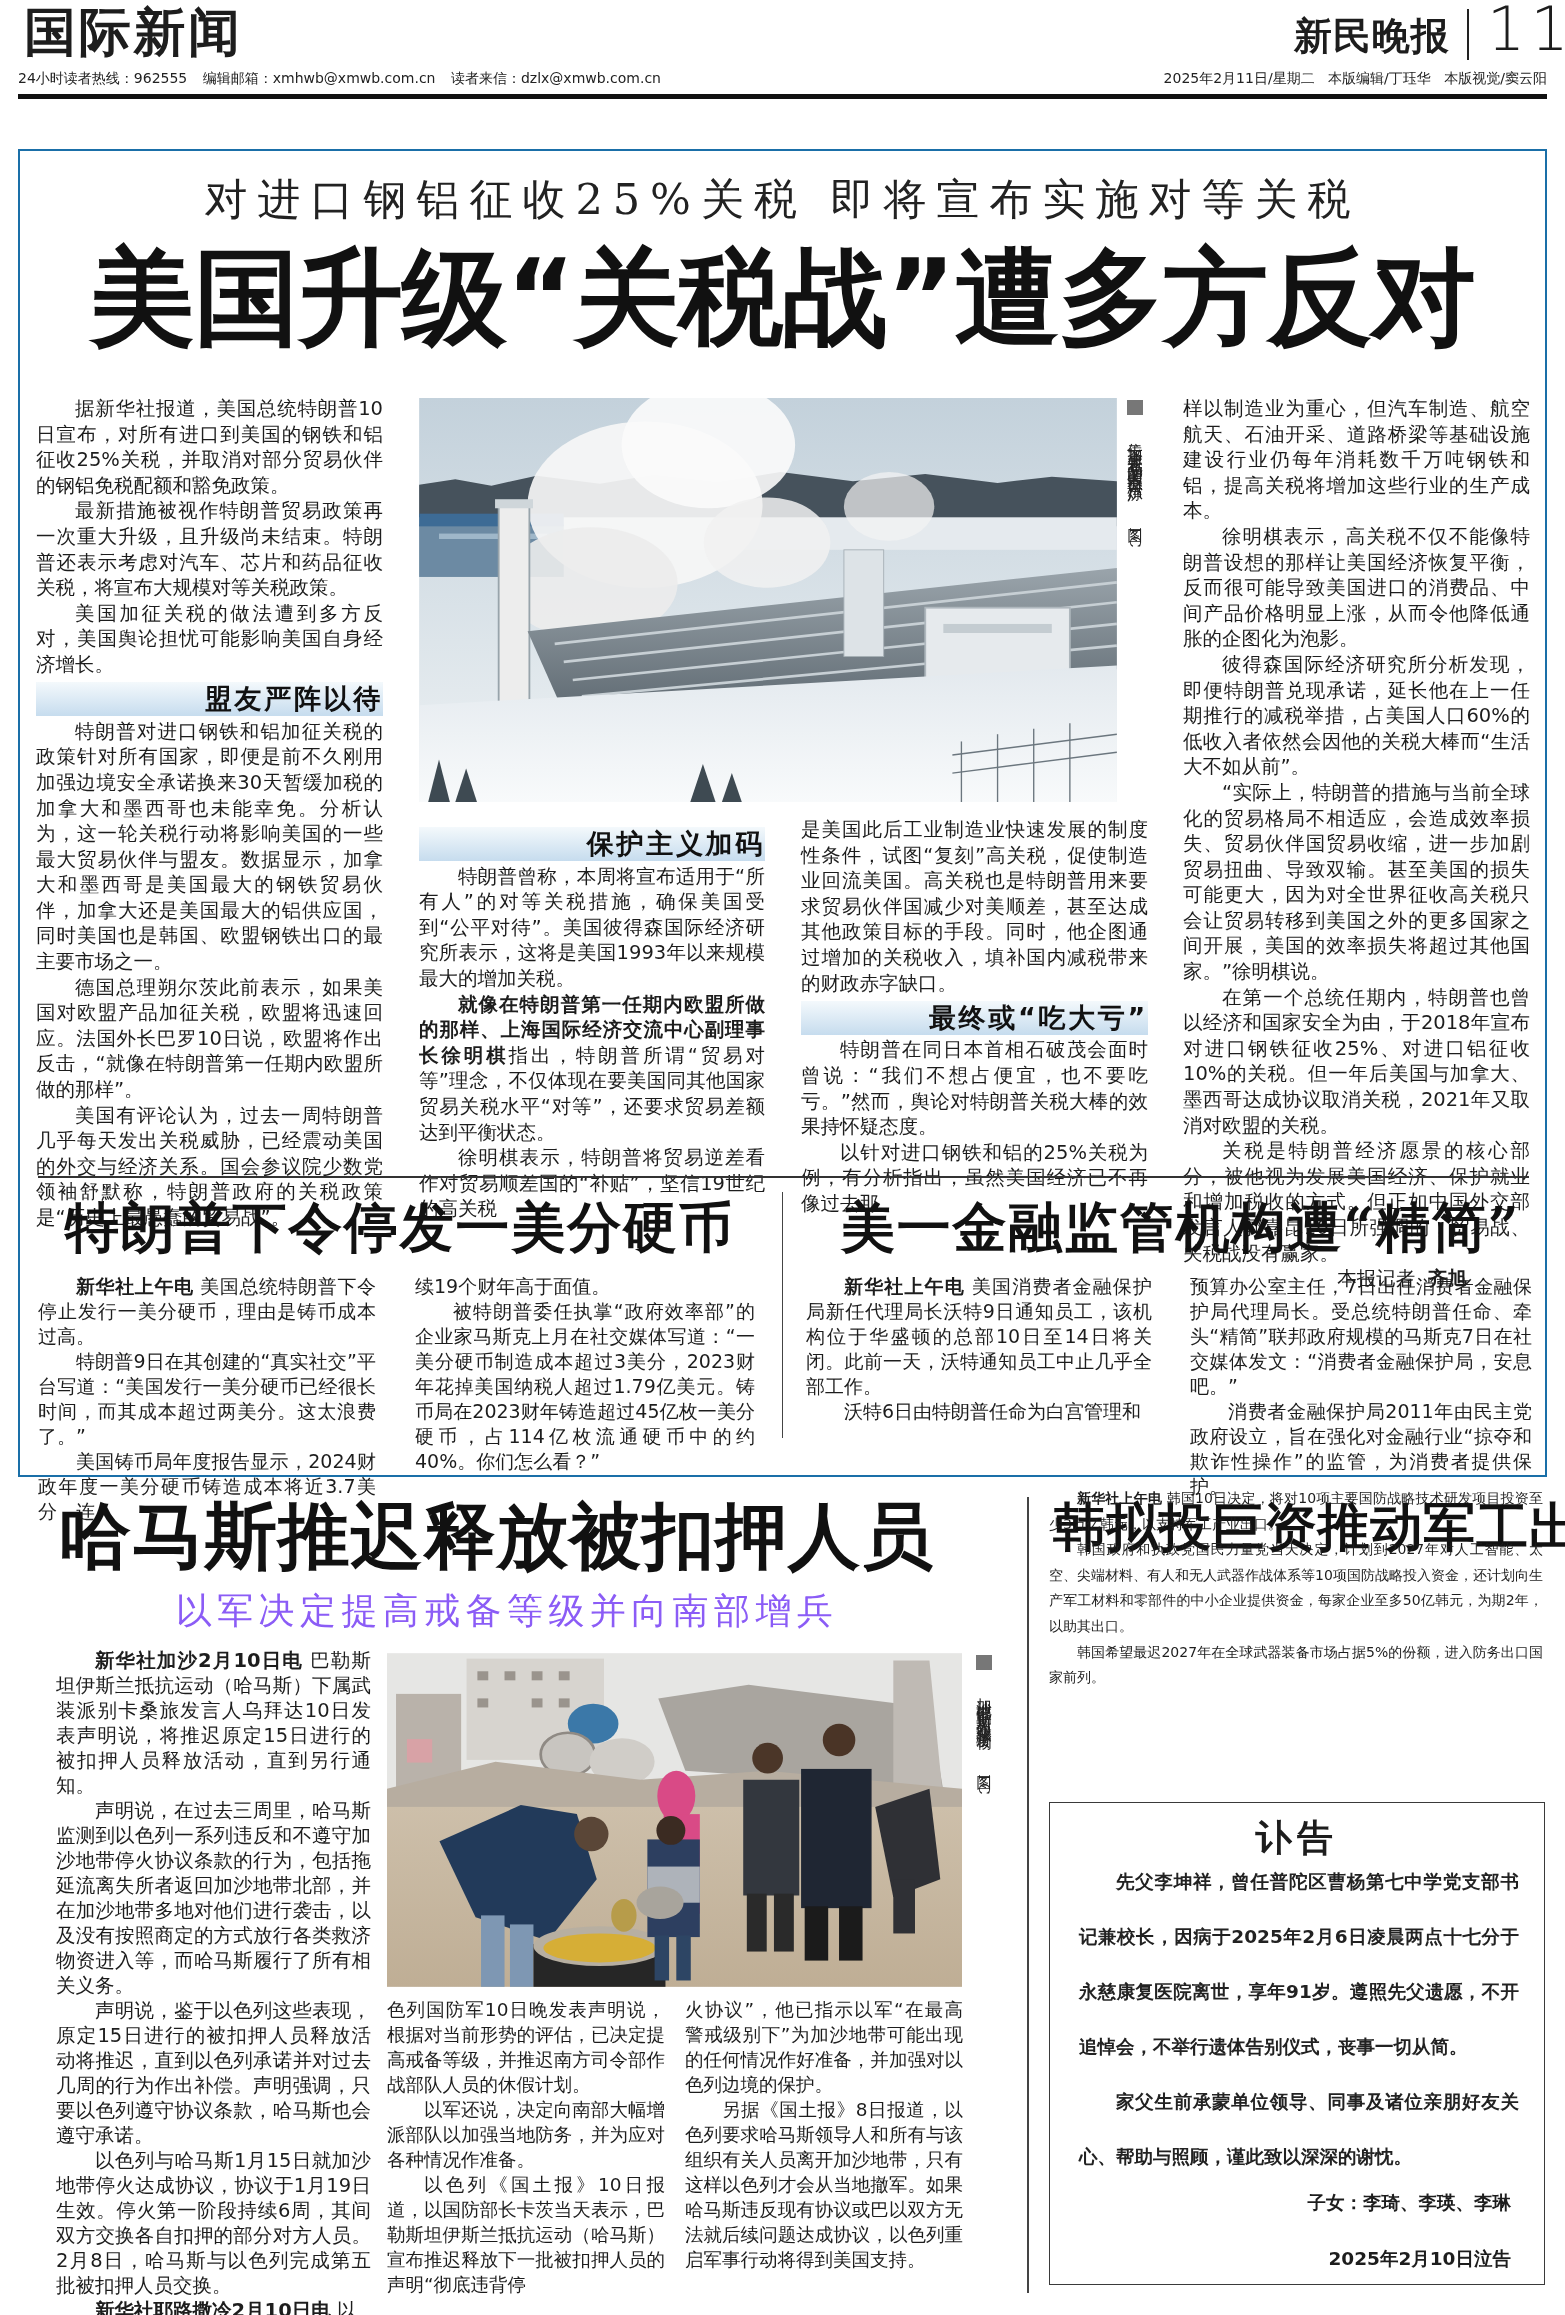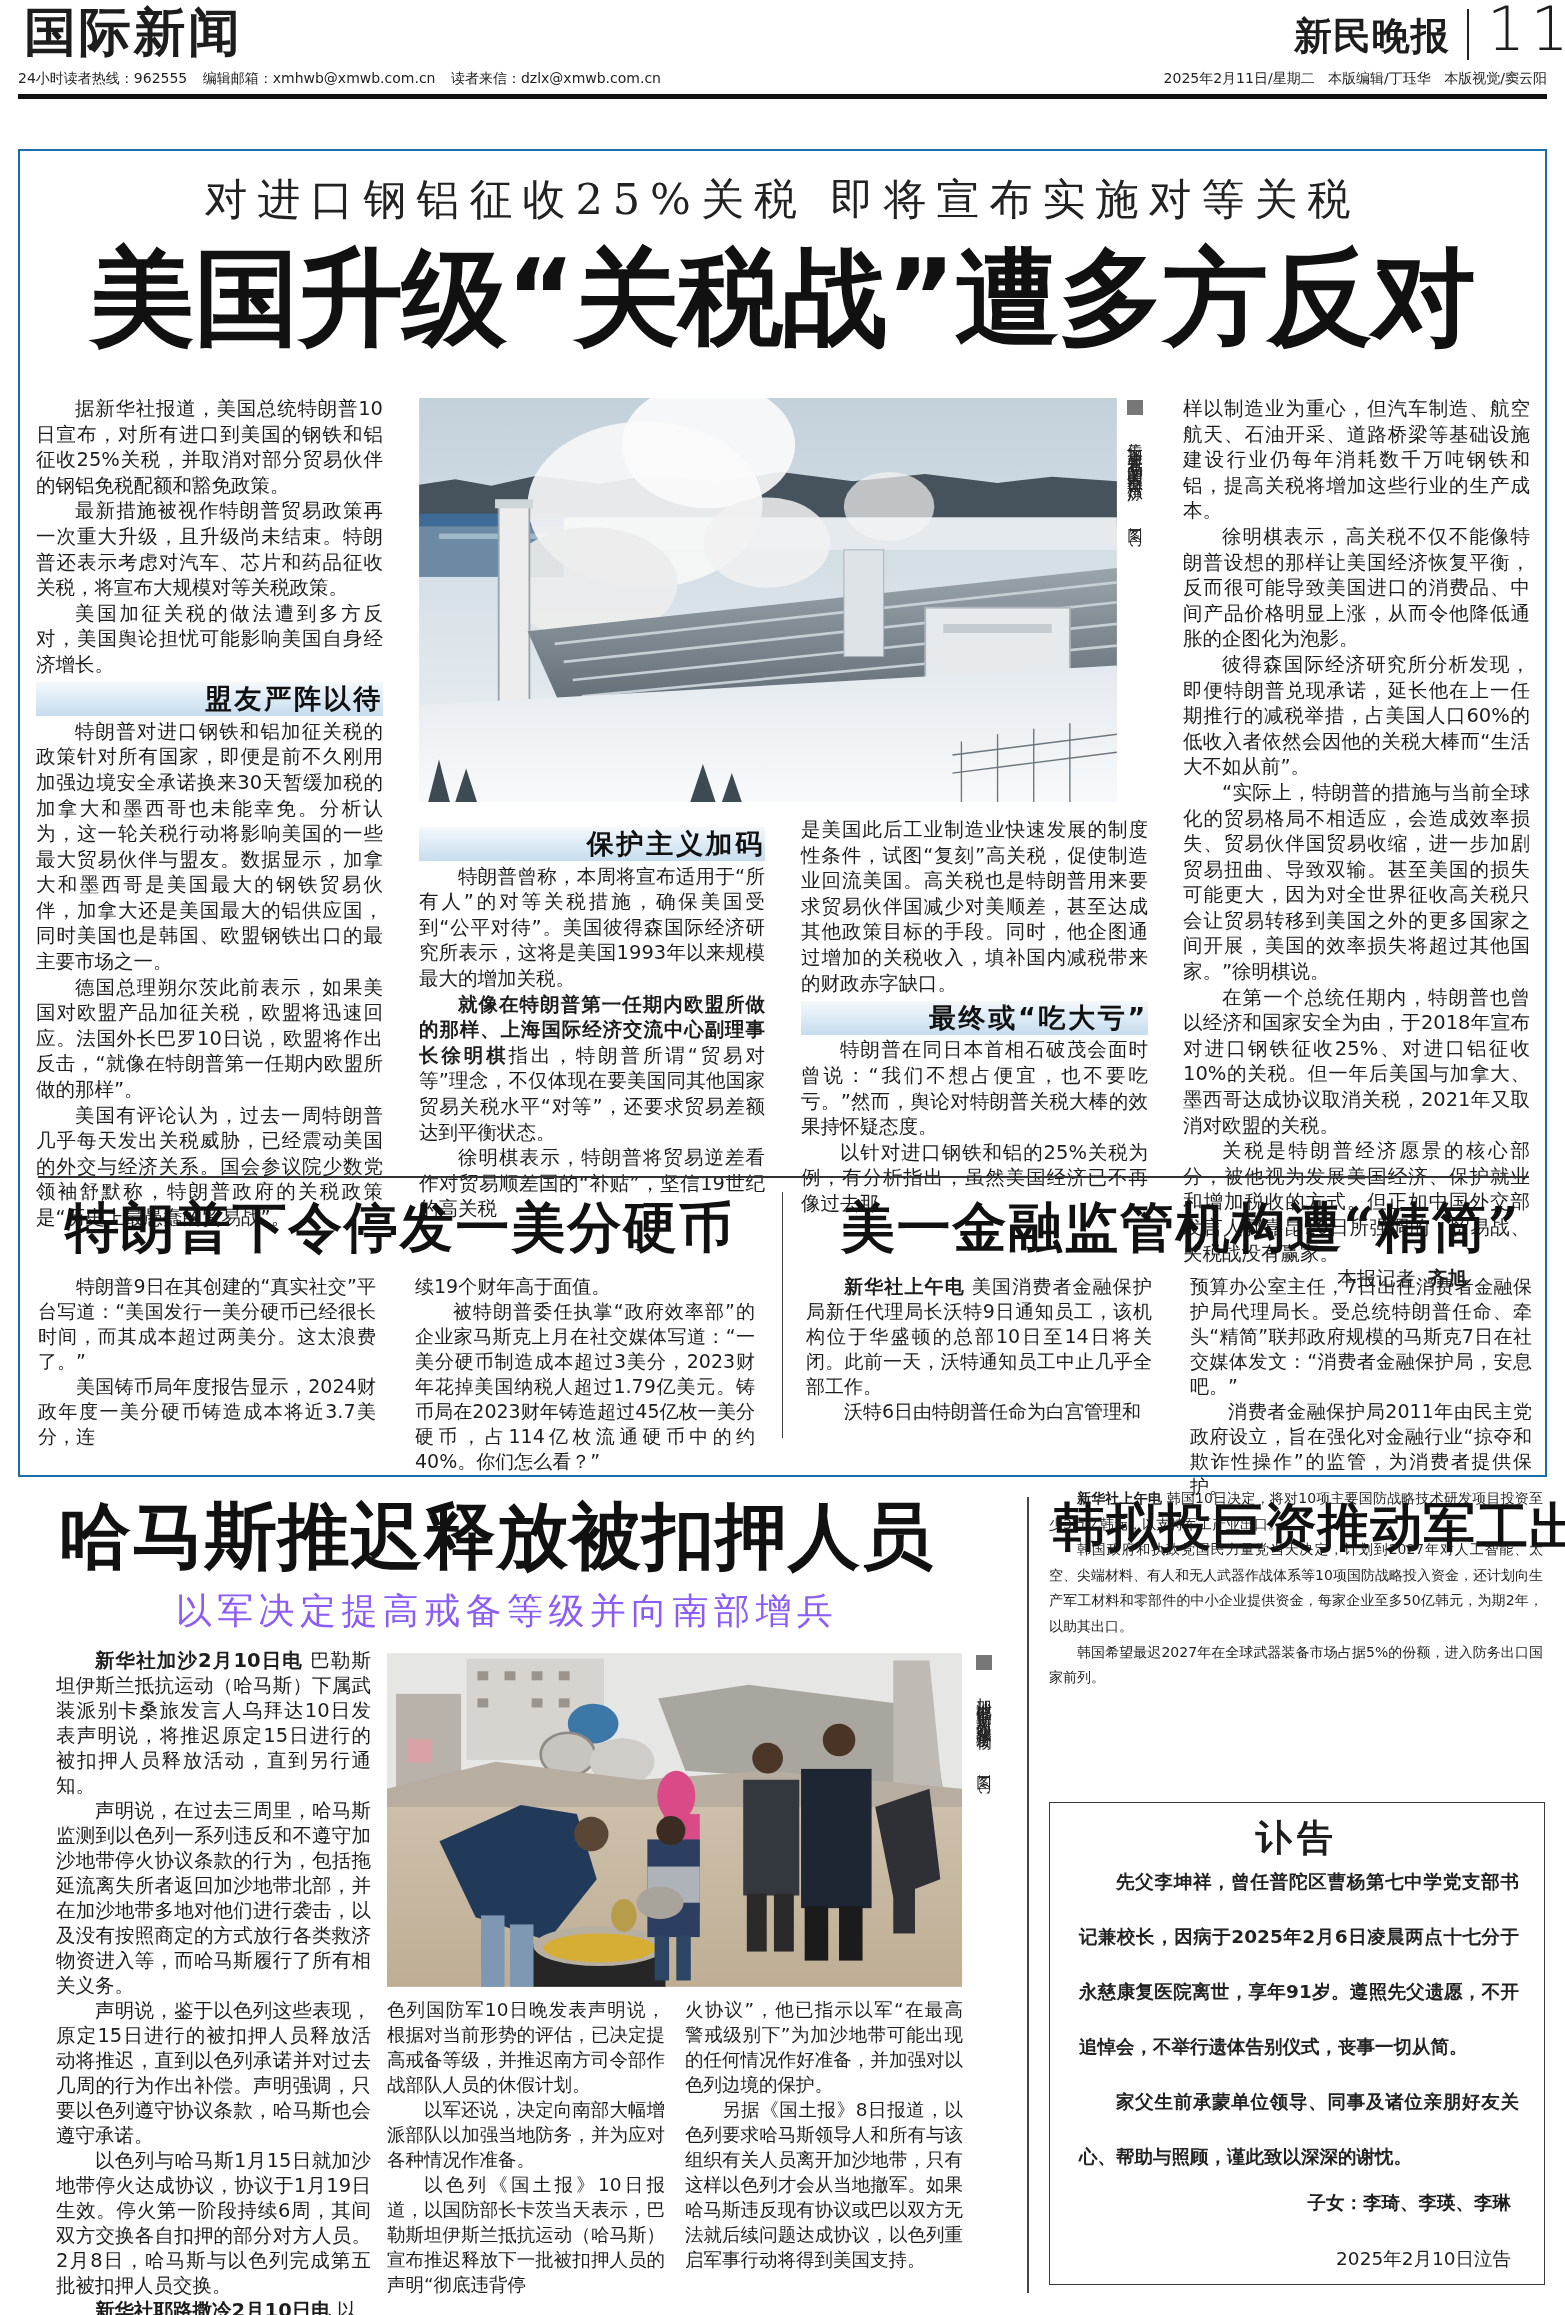--- a/index.html
+++ b/index.html
@@ -41,21 +41,21 @@
   .col.small{font-size:19px;line-height:25px;}
   
   .headline-lg{font-size:72px;font-weight:900;letter-spacing:0.9px;line-height:81px;color:#111;white-space:nowrap;}
   .subhead{font-family:"DejaVu Serif","Liberation Serif",serif;font-size:36px;letter-spacing:5.4px;line-height:45px;text-align:center;color:#8b5cf6;}
   .headline-kr{font-size:52px;font-weight:900;letter-spacing:0.9px;line-height:58px;color:#111;white-space:nowrap;}
   .obit{border:1.8px solid #3a3a3a;box-sizing:border-box;}
   .obit-title{position:absolute;left:0;top:11px;width:100%;text-align:center;font-size:36px;font-weight:bold;letter-spacing:5.4px;line-height:47px;}
   .obit-body{position:absolute;left:29px;top:51px;width:440px;font-size:18.5px;font-weight:bold;line-height:55px;text-align:justify;color:#222;}
   .obit-body p{margin:0;text-indent:2em;}
   .obit-sign{position:absolute;right:33px;top:385px;font-size:18.5px;font-weight:bold;line-height:29px;}
-  .obit-date{position:absolute;right:33px;top:441px;font-size:18.5px;font-weight:normal;line-height:29px;}
+  .obit-date{position:absolute;right:33px;top:441px;font-size:18.5px;font-weight:bold;line-height:29px;}
   svg{display:block;}
 </style>
 </head>
 <body>
 
 <div class="abs section-title">国际新闻</div>
 <div class="abs masthead">新民晚报</div>
 <div class="abs mast-rule"></div>
 <div class="abs page-num">11</div>
 
@@ -169,20 +169,21 @@
   <p>在第一个总统任期内，特朗普也曾以经济和国家安全为由，于2018年宣布对进口钢铁征收25%、对进口铝征收10%的关税。但一年后美国与加拿大、墨西哥达成协议取消关税，2021年又取消对欧盟的关税。</p>
   <p>关税是特朗普经济愿景的核心部分，被他视为发展美国经济、保护就业和增加税收的方式。但正如中国外交部发言人郭嘉昆10日所强调的，贸易战、关税战没有赢家。</p>
   <p class="cont byline"><span>本报记者</span><b>齐旭</b></p>
 </div>
 
 <div class="abs rule-h"></div>
 <div class="abs rule-v" style="left:782px;top:1192px;height:246px;width:1.4px;"></div>
 
 <div class="abs headline-md" style="left:65px;top:1196px;">特朗普下令停发一美分硬币</div>
 <div class="abs col small" style="left:38px;top:1274px;width:338px;">
+  <p><b>新华社上午电</b>&nbsp;<span>美国总统特朗普下令停止发行一美分硬币，理由是铸币成本过高。</span></p>
   <p>特朗普9日在其创建的“真实社交”平台写道：“美国发行一美分硬币已经很长时间，而其成本超过两美分。这太浪费了。”</p>
   <p>美国铸币局年度报告显示，2024财政年度一美分硬币铸造成本将近3.7美分，连</p>
 </div>
 <div class="abs col small" style="left:415px;top:1274px;width:340px;">
   <p class="cont">续19个财年高于面值。</p>
   <p>被特朗普委任执掌“政府效率部”的企业家马斯克上月在社交媒体写道：“一美分硬币制造成本超过3美分，2023财年花掉美国纳税人超过1.79亿美元。铸币局在2023财年铸造超过45亿枚一美分硬币，占114亿枚流通硬币中的约40%。你们怎么看？”</p>
 </div>
 
 <div class="abs headline-md" style="left:841px;top:1196px;">美一金融监管机构遭“精简”</div>
 <div class="abs col small" style="left:806px;top:1274px;width:346px;">

